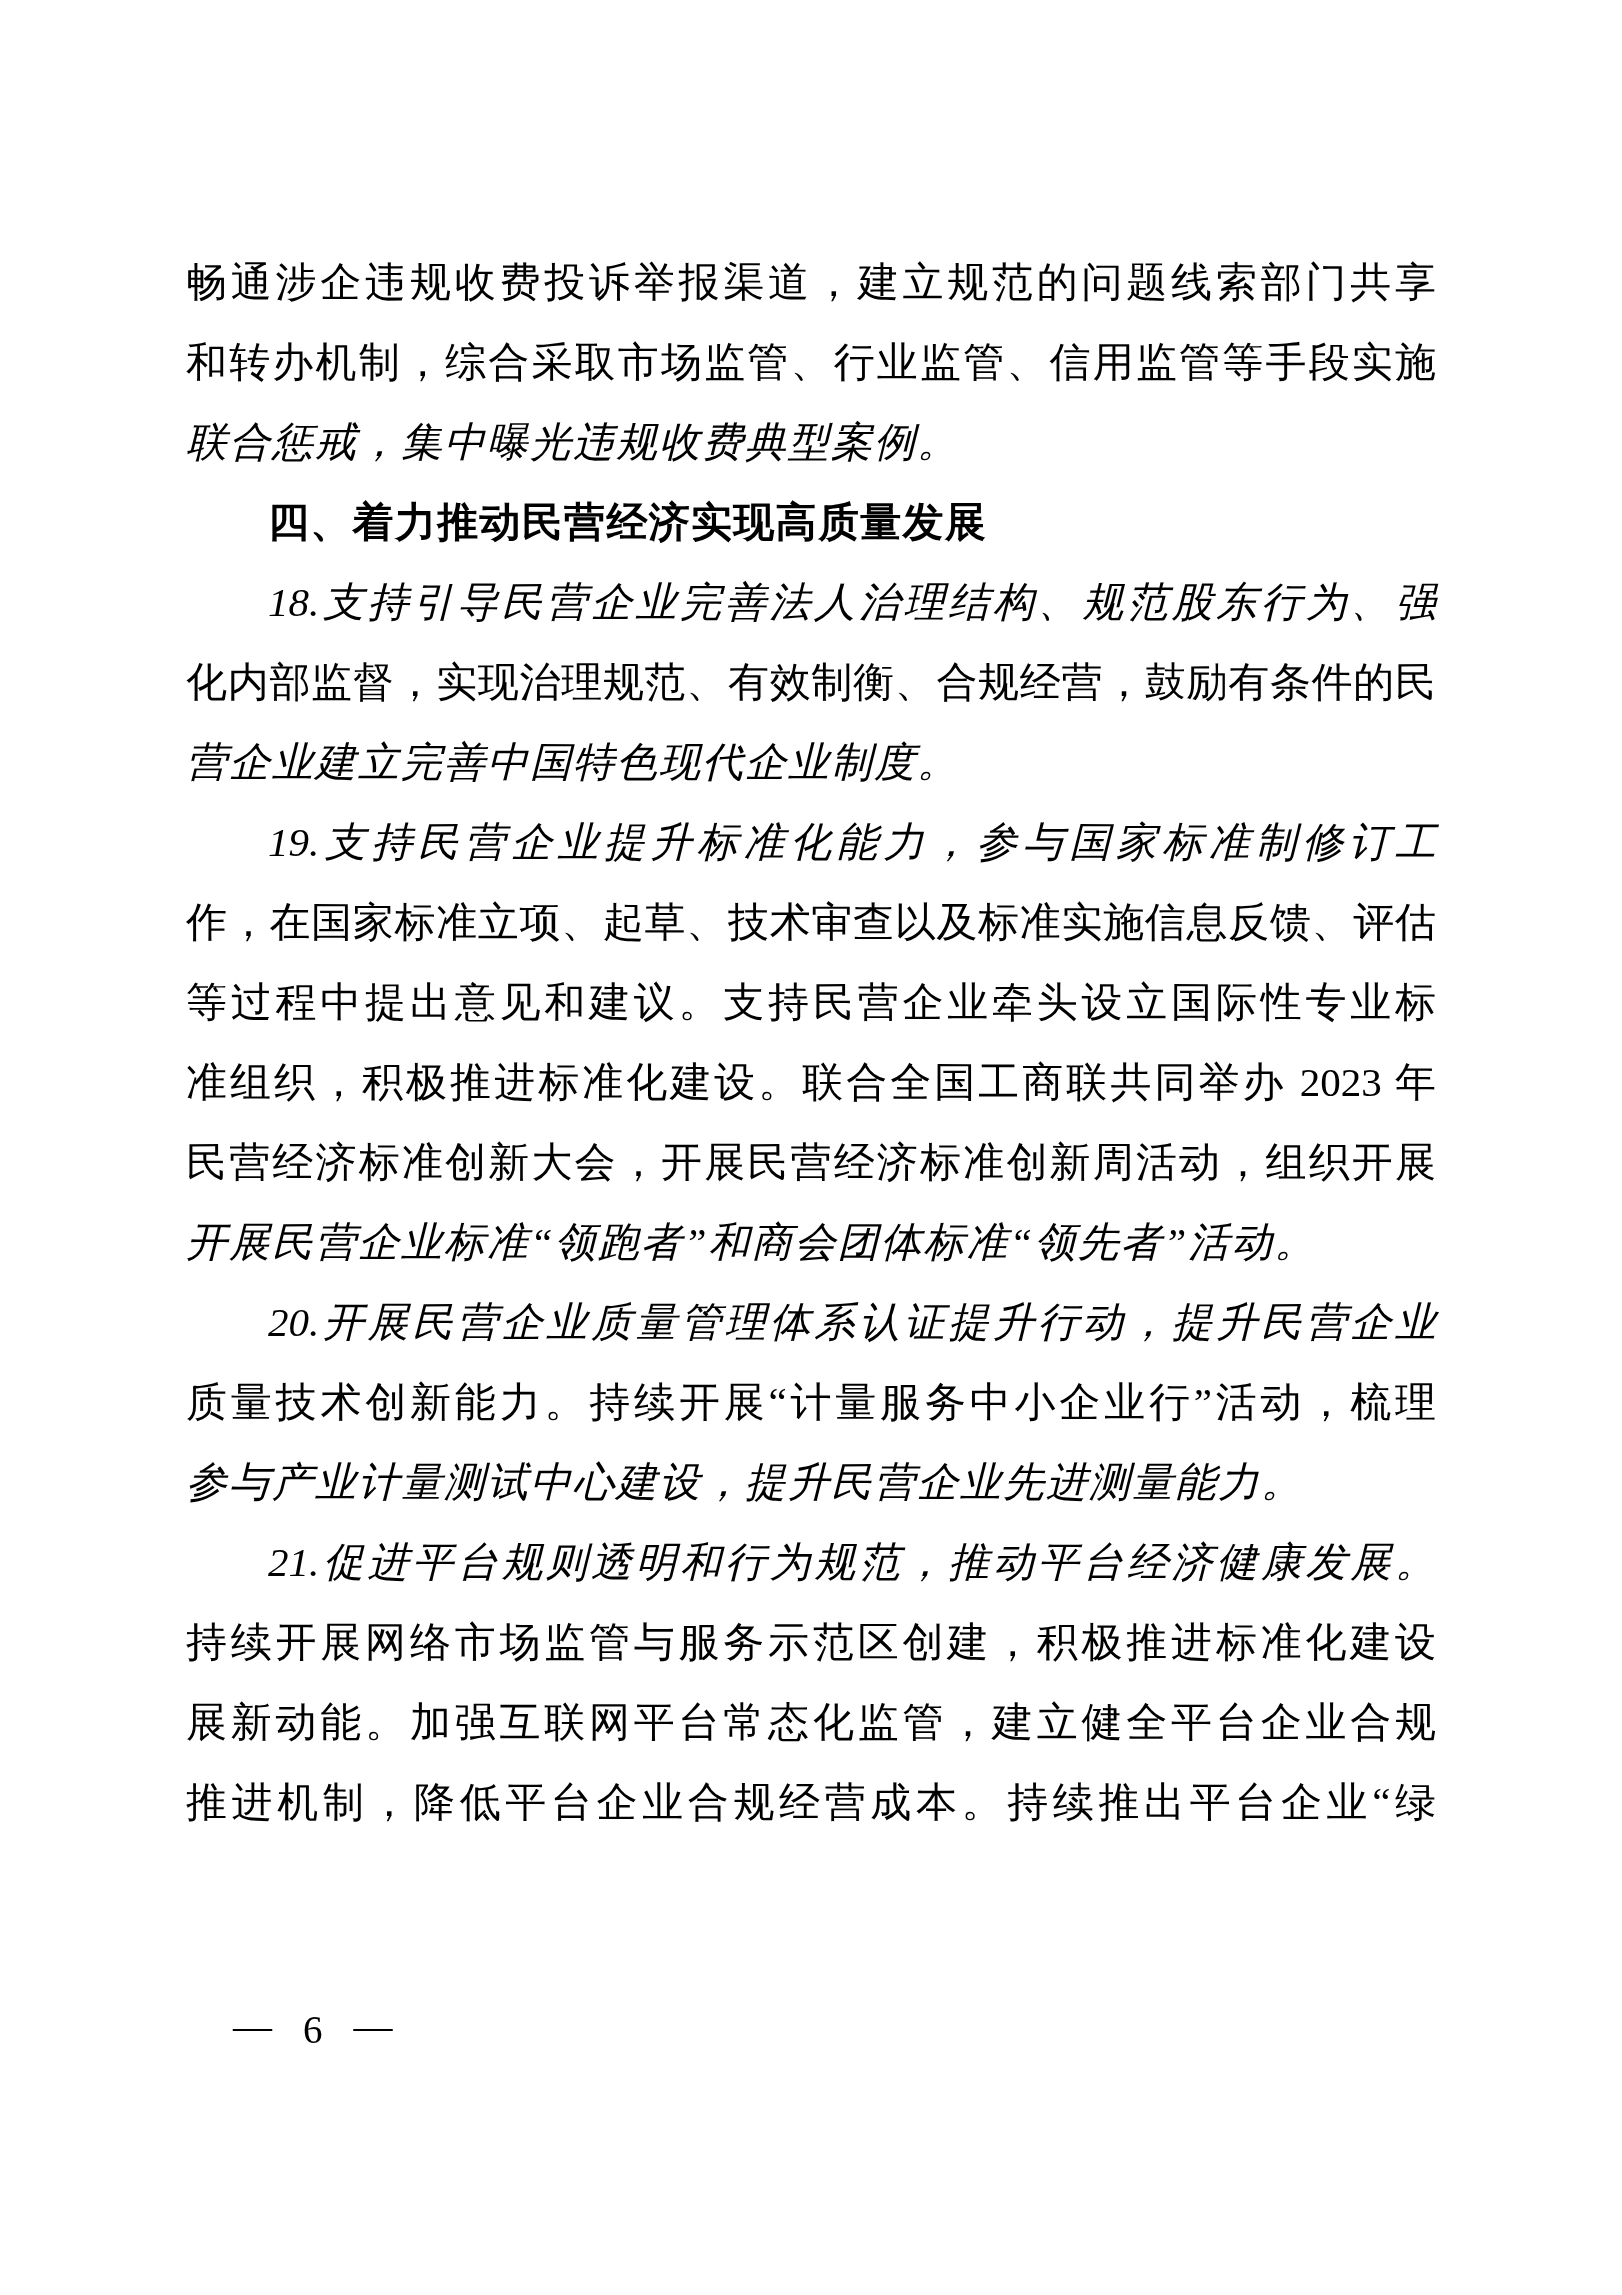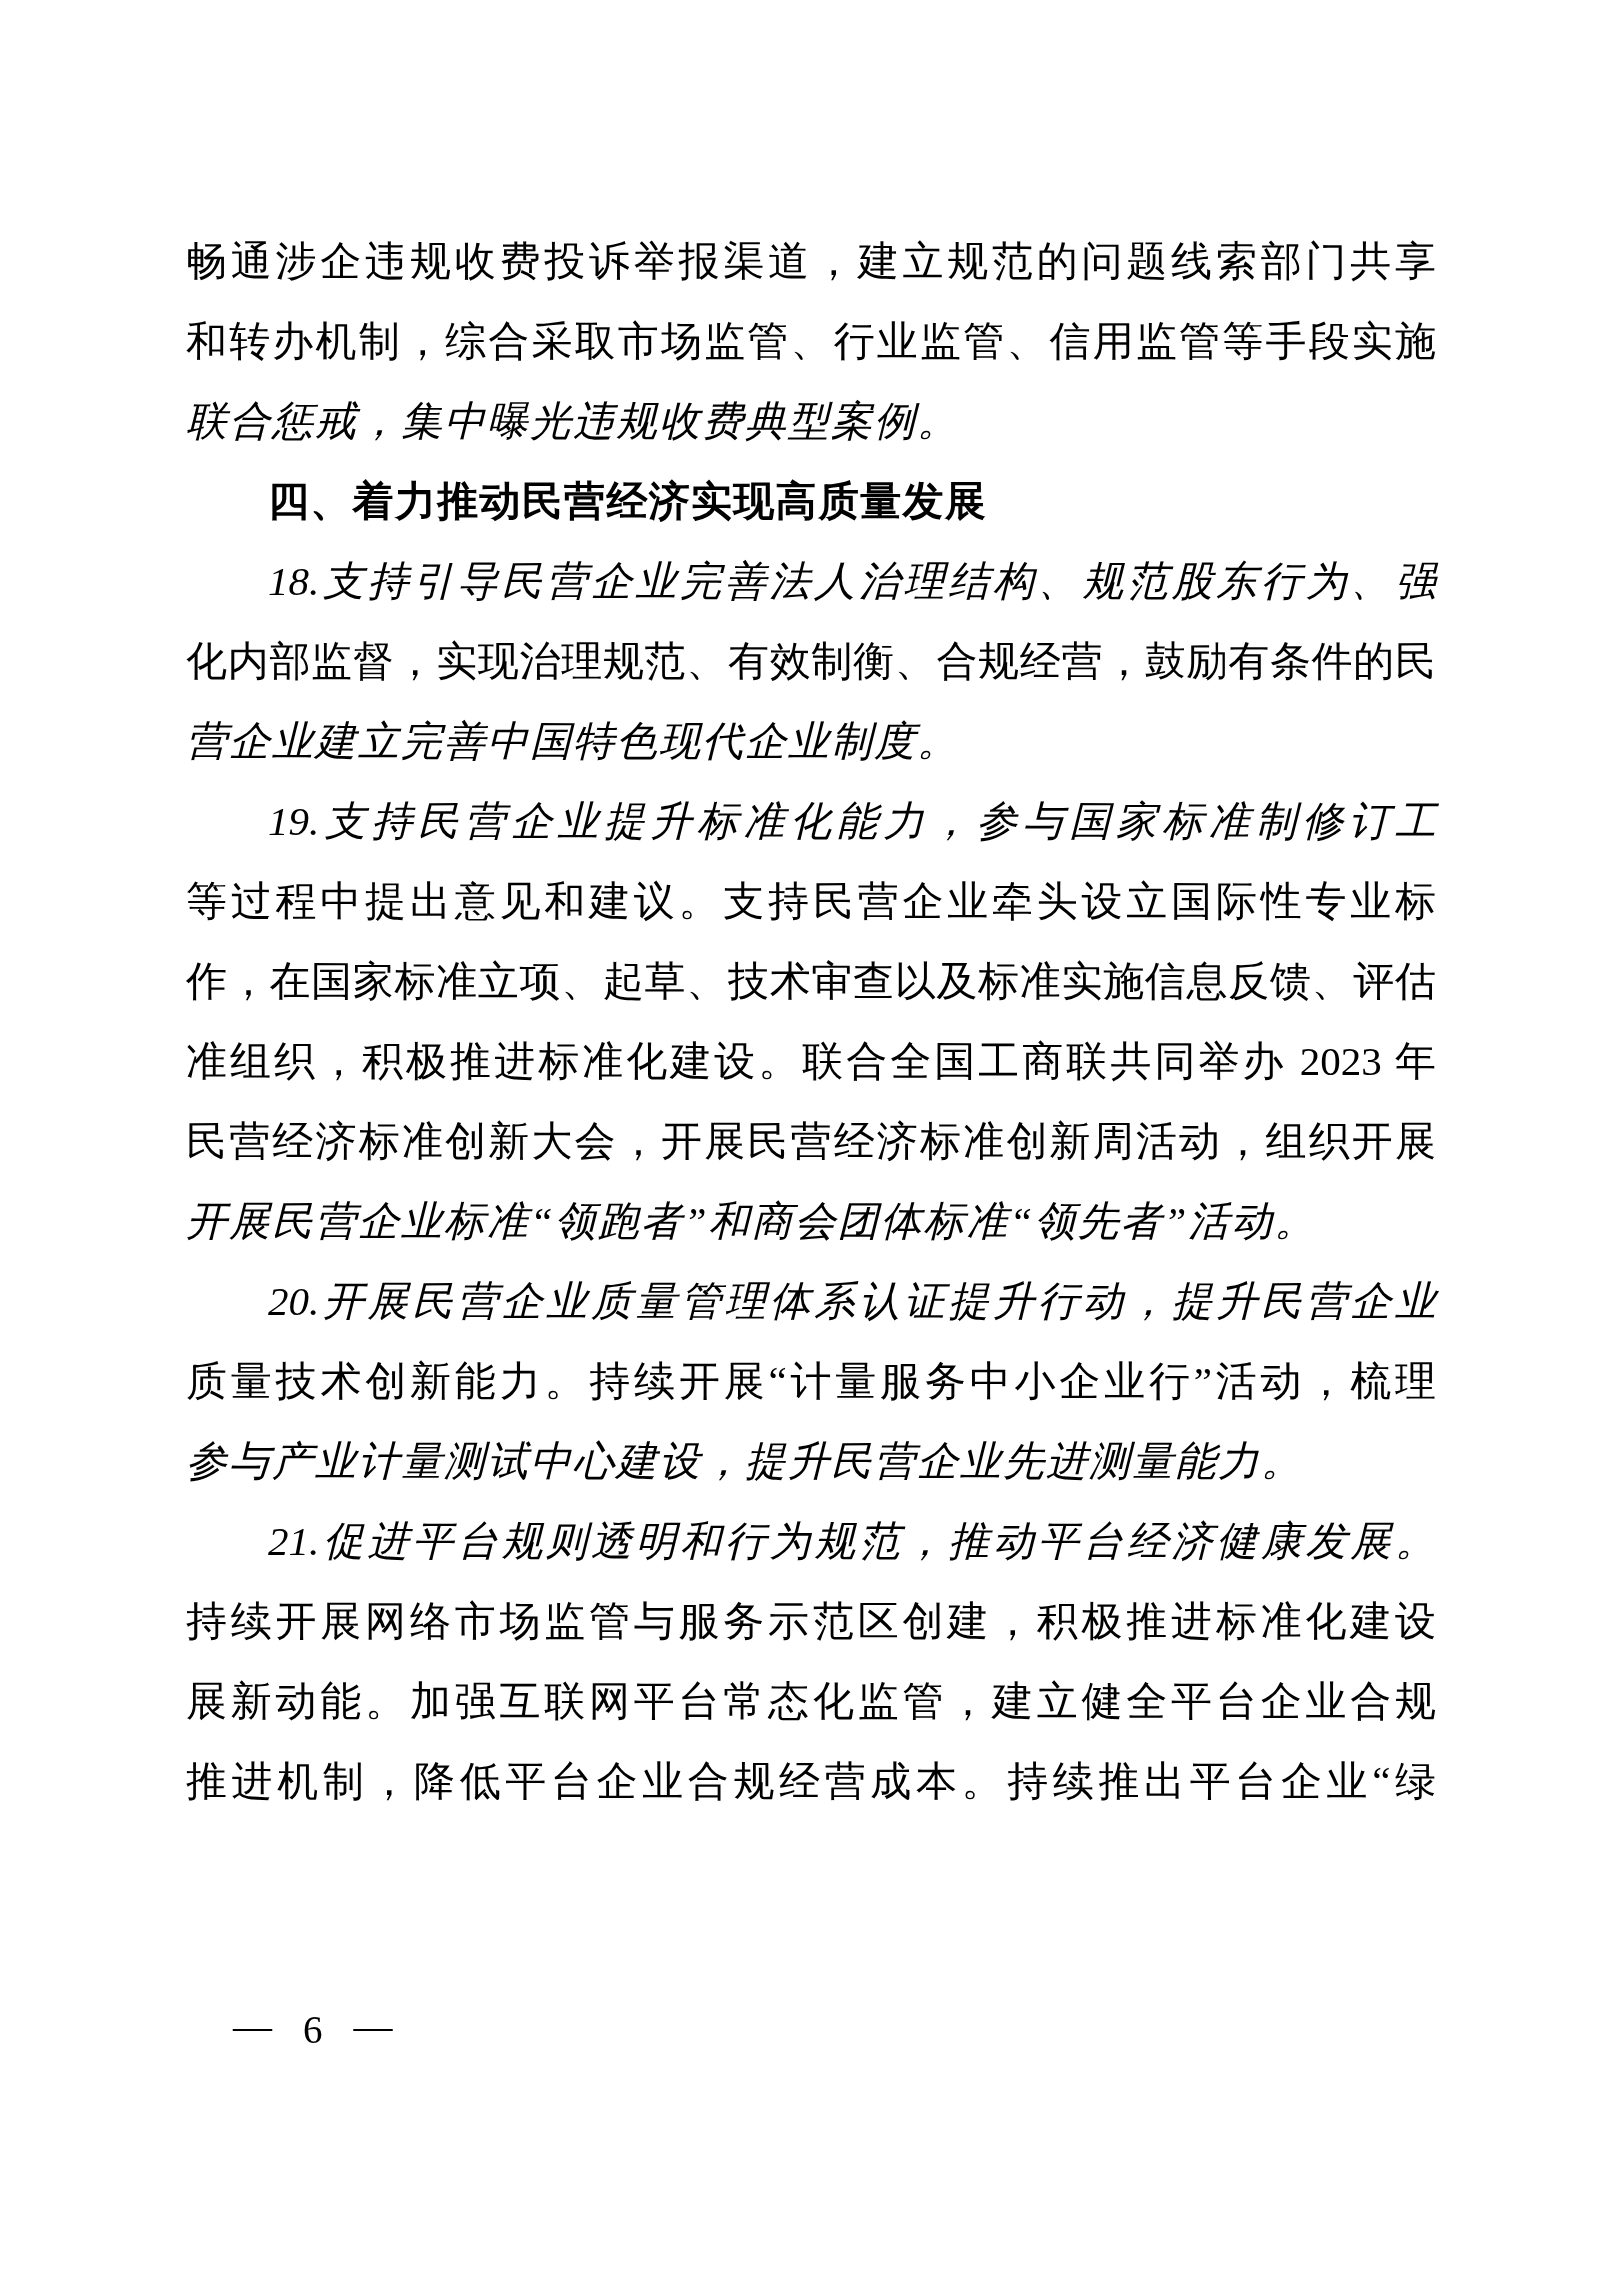--- a/index.html
+++ b/index.html
@@ -12,21 +12,21 @@
     width: 1623px;
     height: 2295px;
     background: #ffffff;
     overflow: hidden;
     font-family: "Liberation Serif", "DejaVu Serif", serif;
     color: #000000;
   }
   .text-block {
     position: absolute;
     left: 186px;
-    top: 221px;
+    top: 242px;
     width: 1250px;
   }
   .line {
     font-size: 41px;
     line-height: 80px;
     height: 80px;
     white-space: nowrap;
     letter-spacing: 0;
     text-align: left;
   }
@@ -75,22 +75,22 @@
 <div class="page">
   <div class="text-block">
     <div class="line j">畅通涉企违规收费投诉举报渠道，建立规范的问题线索部门共享</div>
     <div class="line j">和转办机制，综合采取市场监管、行业监管、信用监管等手段实施</div>
     <div class="line end">联合惩戒，集中曝光违规收费典型案例。</div>
     <div class="line heading">四、着力推动民营经济实现高质量发展</div>
     <div class="line j indent">18.支持引导民营企业完善法人治理结构、规范股东行为、强</div>
     <div class="line j">化内部监督，实现治理规范、有效制衡、合规经营，鼓励有条件的民</div>
     <div class="line end">营企业建立完善中国特色现代企业制度。</div>
     <div class="line j indent">19.支持民营企业提升标准化能力，参与国家标准制修订工</div>
+    <div class="line j">作，在国家标准立项、起草、技术审查以及标准实施信息反馈、评估</div>
     <div class="line j">等过程中提出意见和建议。支持民营企业牵头设立国际性专业标</div>
-    <div class="line j">作，在国家标准立项、起草、技术审查以及标准实施信息反馈、评估</div>
     <div class="line j">准组织，积极推进标准化建设。联合全国工商联共同举办 2023 年</div>
     <div class="line j">民营经济标准创新大会，开展民营经济标准创新周活动，组织开展</div>
     <div class="line end">开展民营企业标准“领跑者”和商会团体标准“领先者”活动。</div>
     <div class="line j indent">20.开展民营企业质量管理体系认证提升行动，提升民营企业</div>
     <div class="line j">质量技术创新能力。持续开展“计量服务中小企业行”活动，梳理</div>
     <div class="line end">参与产业计量测试中心建设，提升民营企业先进测量能力。</div>
     <div class="line j indent">21.促进平台规则透明和行为规范，推动平台经济健康发展。</div>
     <div class="line j">持续开展网络市场监管与服务示范区创建，积极推进标准化建设</div>
     <div class="line j">展新动能。加强互联网平台常态化监管，建立健全平台企业合规</div>
     <div class="line j">推进机制，降低平台企业合规经营成本。持续推出平台企业“绿</div>

